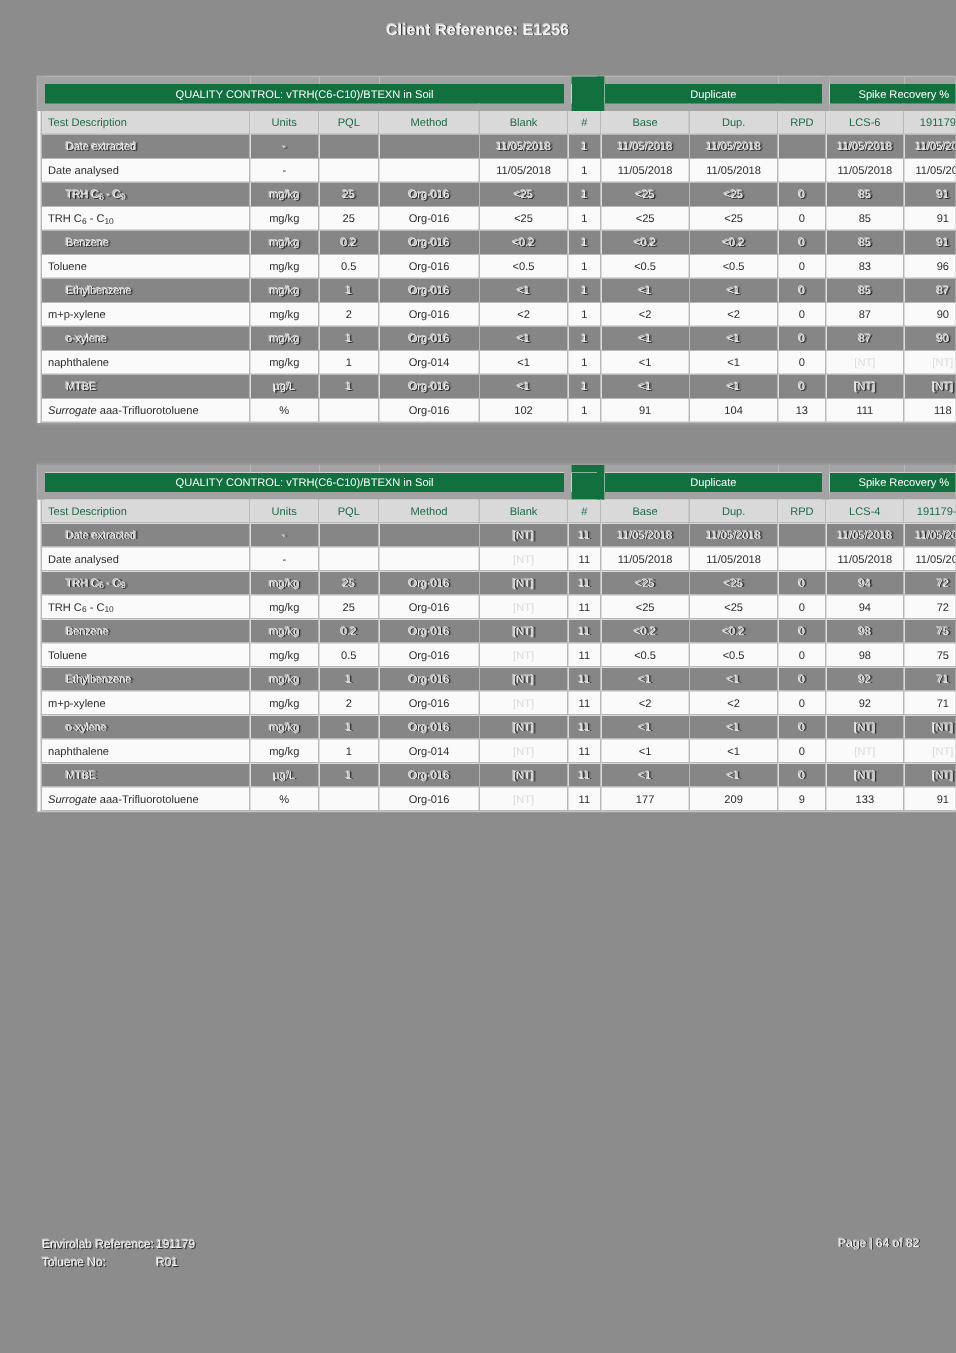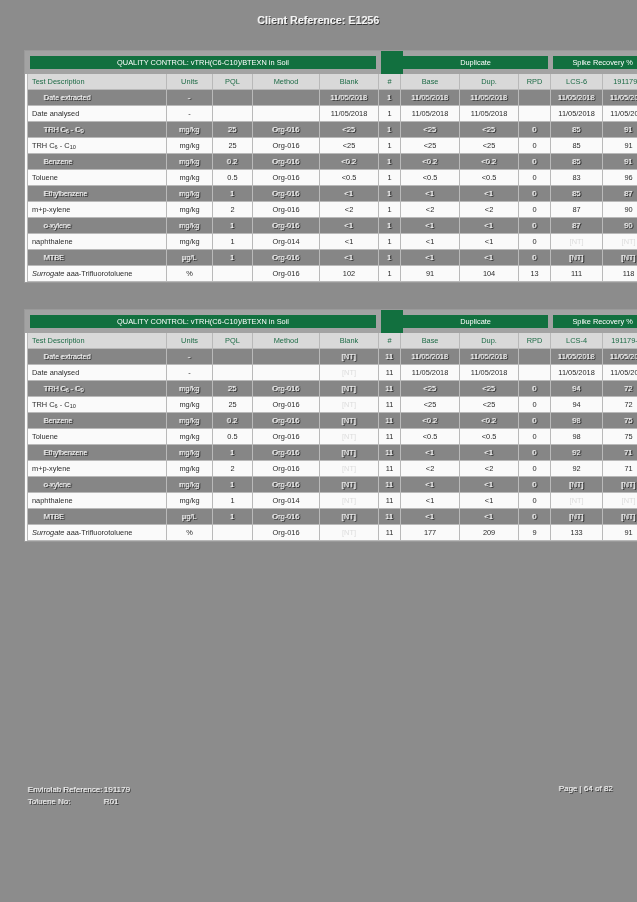--- a/index.html
+++ b/index.html
@@ -117,21 +117,21 @@
   .nt  { color: #d8d8d8; }
   tr.rw td.nt { color: #dcdcdc; }
 
   .sur { font-style: italic; }
   .sub { font-size: 5.6px; vertical-align: -1px; }
 
   
   .footer {
     position: absolute;
     left: 0;
-    top: 784px;
+    top: 824px;
     width: 637px;
     height: 40px;
   }
   .foot-left {
     position: absolute;
     left: 28px;
     top: 0;
     font-size: 8px;
     color: #f0f0f0;
     line-height: 12px;

